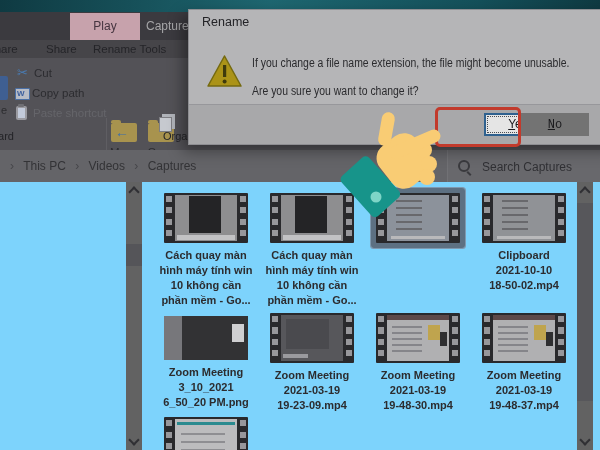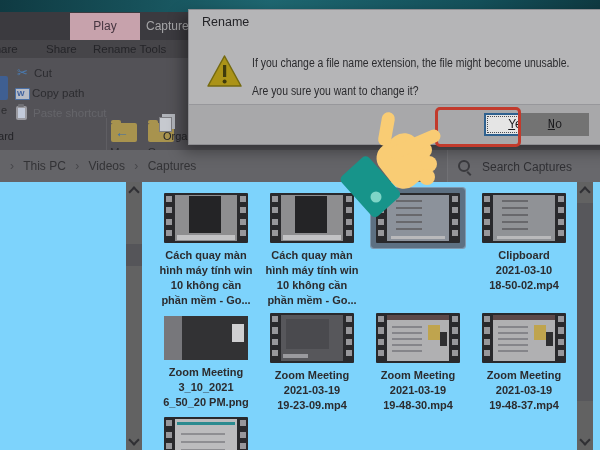--- a/index.html
+++ b/index.html
@@ -234,21 +234,21 @@
         <span class="holes hr"></span>
       </div>
     </div>
     <div class="tile t4 r1">
       <div class="film">
         <span class="holes hl"></span>
         <span class="screen scr-settings"></span>
         <span class="holes hr"></span>
       </div>
       <div class="flabel">
-        <span>Clipboard</span><br><span>2021-03-10</span><br>
+        <span>Clipboard</span><br><span>2021-10-10</span><br>
         <span>18-50-02.mp4</span>
       </div>
     </div>
 
     <div class="tile t1 r2">
       <div class="imgthumb"></div>
       <div class="flabel">
         <span>Zoom Meeting</span><br><span>3_10_2021</span><br>
         <span>6_50_20 PM.png</span>
       </div>

